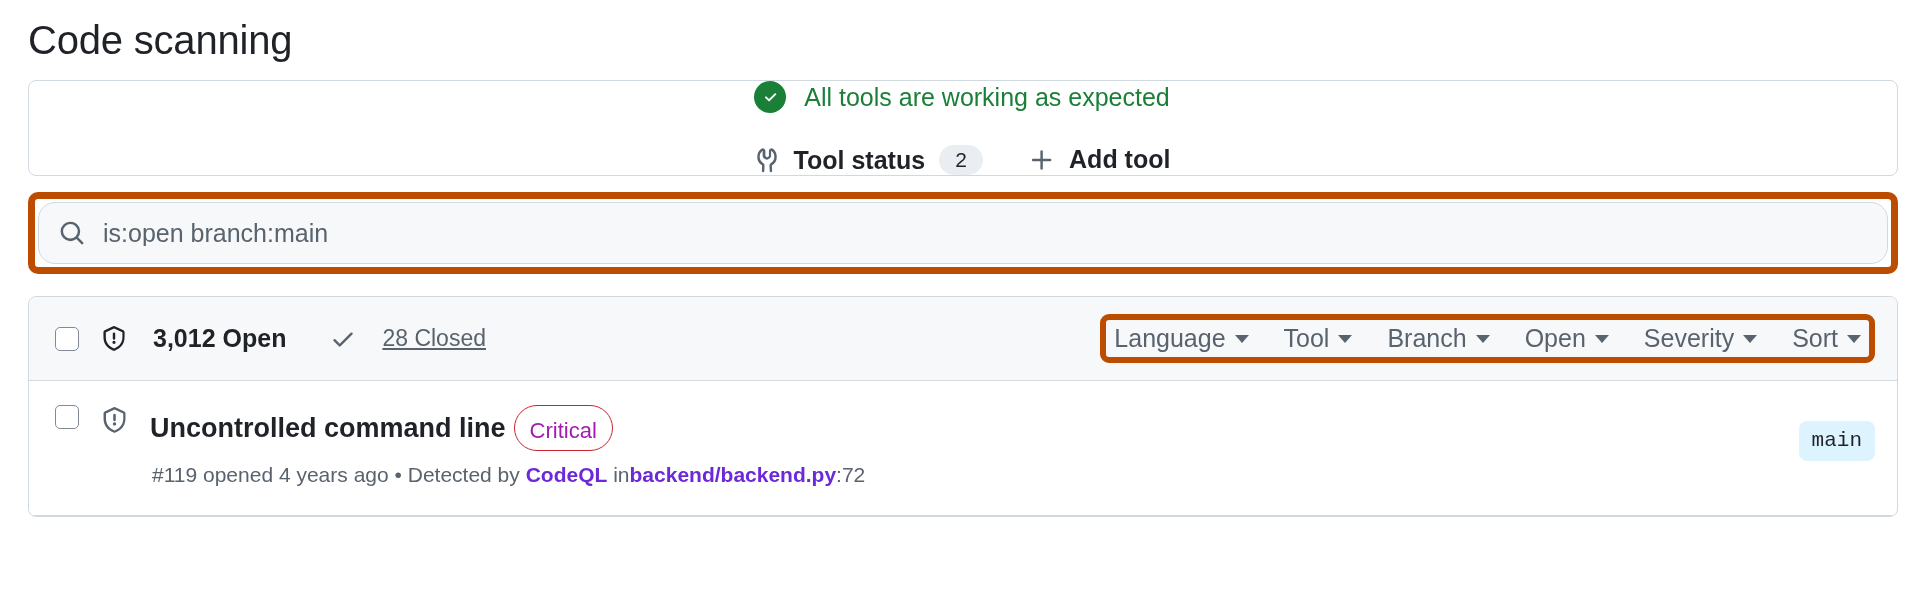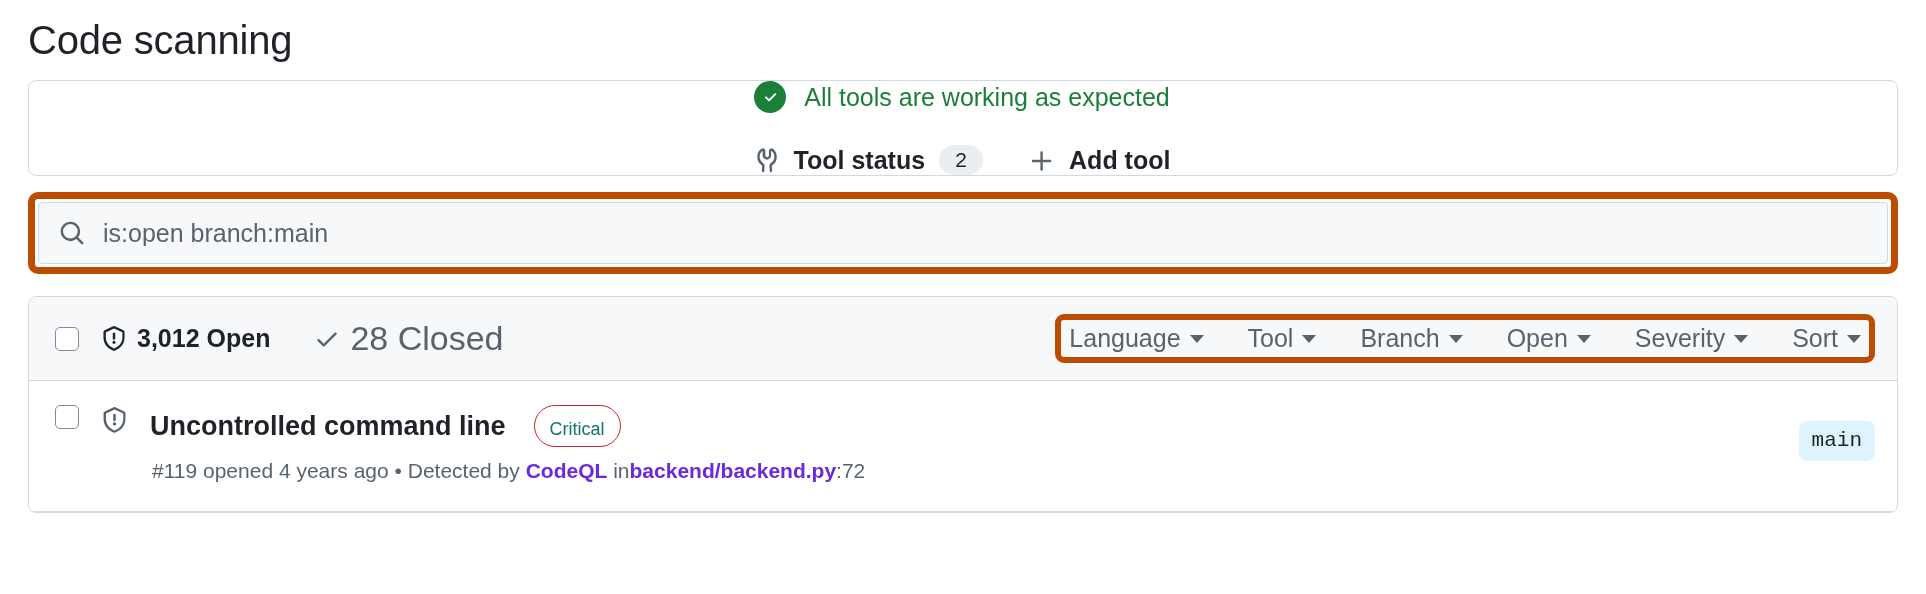--- a/index.html
+++ b/index.html
@@ -64,21 +64,21 @@
     flex: none;
   }
   .check-circle svg { display:block; }
   .tools-ok-text {
     color: #1a7f37;
     font-size: 25px;
     line-height: 32px;
   }
   .tool-card-right {
     display: flex;
-    align-items: flex-end;
+    align-items: flex-start;
     gap: 46px;
   }
   .tool-status-btn,
   .add-tool-btn {
     display: inline-flex;
     align-items: center;
     gap: 14px;
     font-size: 25px;
     font-weight: 600;
     color: #1f2328;
@@ -108,21 +108,21 @@
     border-radius: 10px;
     padding: 3px;
   }
   .search-box {
     display: flex;
     align-items: center;
     gap: 18px;
     height: 62px;
     box-sizing: border-box;
     border: 1px solid #d1d9e0;
-    border-radius: 4px;
+    border-radius: 17px;
     background: #f6f8fa;
     padding: 0 20px;
   }
   .search-icon { color: #59636e; display:inline-flex; flex:none; }
   .search-value {
     font-size: 25px;
     color: #59636e;
     line-height: 1;
     white-space: nowrap;
     overflow: hidden;
@@ -157,37 +157,37 @@
     border: 1.6px solid #818b98;
     border-radius: 5px;
     background: #ffffff;
     flex: none;
     box-sizing: border-box;
     cursor: pointer;
   }
   .state-group {
     display: flex;
     align-items: center;
-    gap: 10px;
+    gap: 26px;
     cursor: pointer;
   }
   .state-group.open-state { color:#1f2328; font-weight:700; font-size:25px; }
-  .state-group.closed-state { color:#59636e; font-weight:400; font-size:34px; margin-left: 22px; }
+  .state-group.closed-state { color:#59636e; font-weight:400; font-size:23px; margin-left: 22px; text-decoration: underline; }
   .state-group .glyph { display:inline-flex; }
 
   
   .filters-highlight {
     border: 6px solid #bc4c00;
     border-radius: 9px;
     padding: 4px 8px;
   }
   .filters {
     display: flex;
     align-items: center;
-    gap: 44px;
+    gap: 35px;
   }
   .filter-btn {
     display: inline-flex;
     align-items: center;
     gap: 9px;
     font-size: 25px;
     color: #59636e;
     background: none;
     border: none;
     padding: 0;
@@ -211,34 +211,34 @@
     padding: 24px 22px 26px 26px;
     box-sizing: border-box;
     border-bottom: 1px solid #d1d9e0;
     min-height: 128px;
   }
   .alert-main { display: flex; align-items: flex-start; gap: 22px; }
   .alert-body { display: flex; flex-direction: column; gap: 10px; }
   .alert-title-line {
     display: flex;
     align-items: center;
-    gap: 28px;
+    gap: 8px;
   }
   .alert-title {
     font-size: 27px;
     font-weight: 700;
     color: #1f2328;
     line-height: 32px;
     cursor: pointer;
   }
   .severity-badge {
     border: 1.6px solid #cf222e;
-    color: #0f766e;
+    color: #a21caf;
     border-radius: 2em;
-    font-size: 18px;
+    font-size: 22px;
     line-height: 1;
     padding: 14px 15px 8px;
     white-space: nowrap;
   }
   .alert-meta {
     font-size: 21px;
     color: #59636e;
     line-height: 28px;
     padding-left: 2px;
   }

